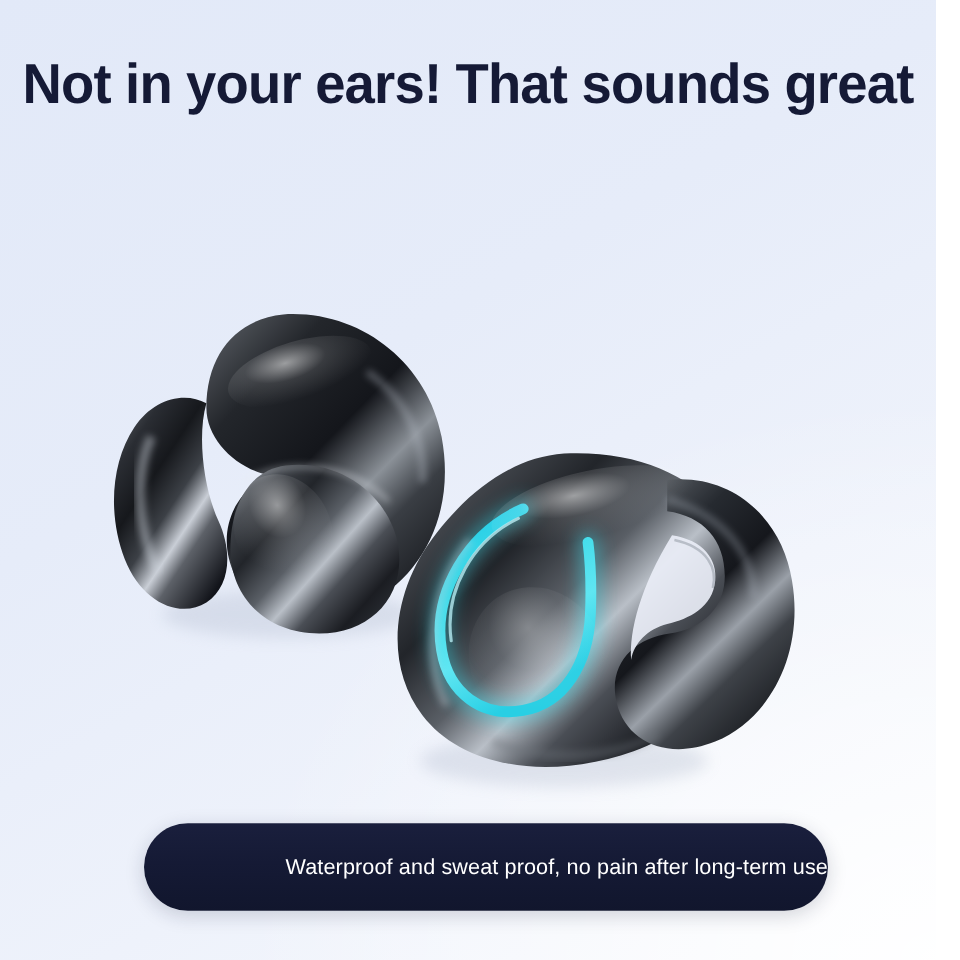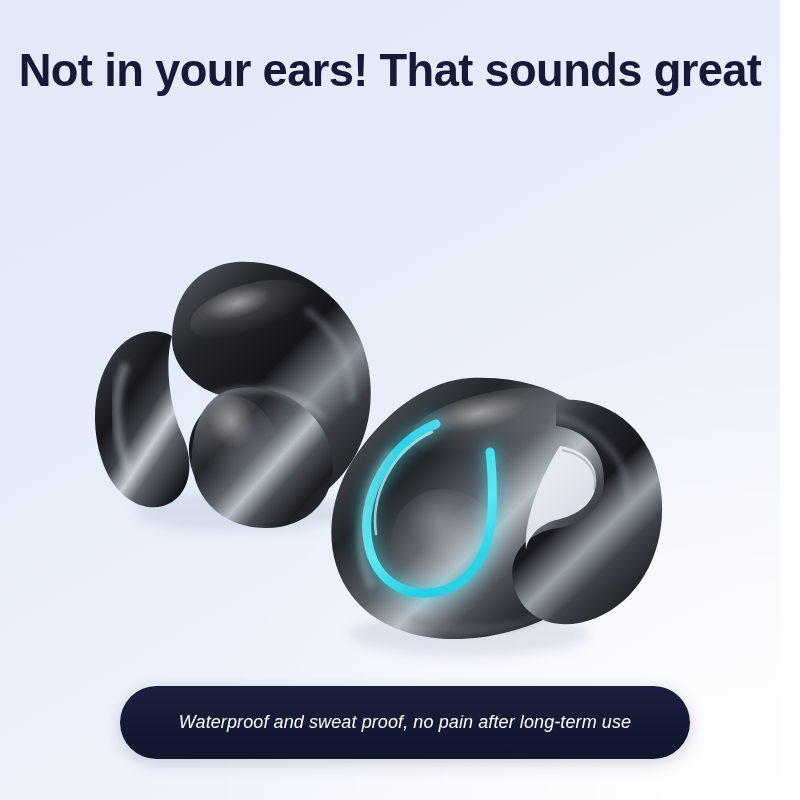--- a/index.html
+++ b/index.html
@@ -69,22 +69,21 @@
     position: absolute;
     left: 120px;
     top: 686px;
     width: 570px;
     height: 73px;
     border-radius: 37px;
     background: linear-gradient(180deg, #1a1f3d 0%, #151a35 45%, #11162d 100%);
     box-shadow: 0 4px 16px rgba(21,26,54,0.18);
     display: flex;
     align-items: center;
-    justify-content: center;
-    font-style: italic;
+    justify-content: flex-end;
   }
   .pill-text {
     color: #ffffff;
     font-size: 18px;
     font-weight: normal;
     letter-spacing: 0.1px;
     white-space: nowrap;
   }
 </style>
 </head>

